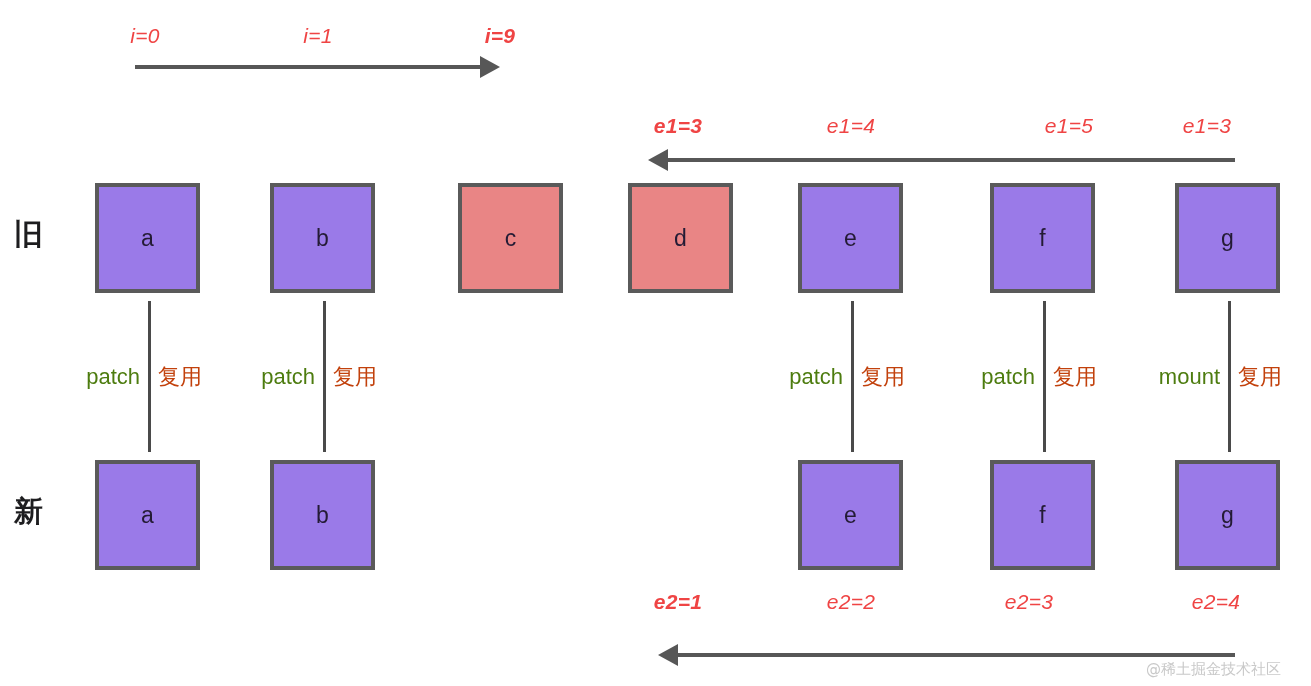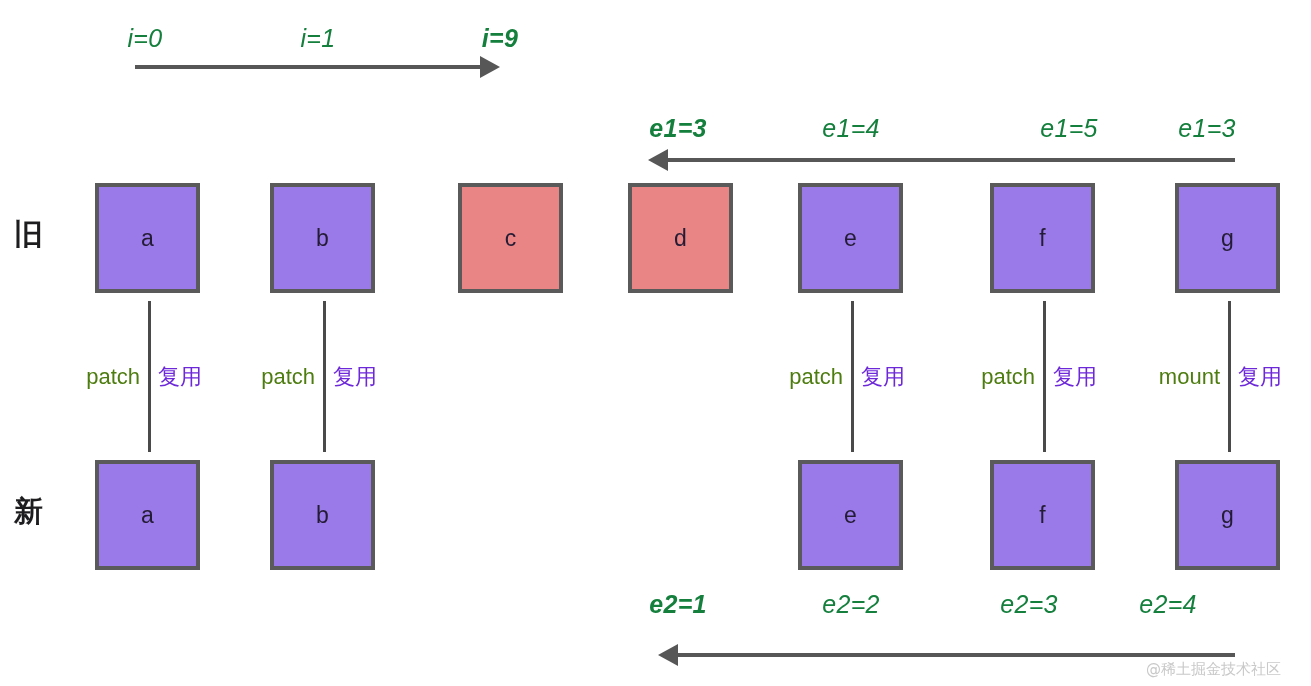--- a/index.html
+++ b/index.html
@@ -15,22 +15,22 @@
     width: 1311px;
     height: 686px;
     background: #ffffff;
     overflow: hidden;
   }
 
   
   .idx-label {
     position: absolute;
     font-style: italic;
-    font-size: 25px;
-    color: #15803d;
+    font-size: 21px;
+    color: #ef4444;
     white-space: nowrap;
     text-align: left;
     transform: translateX(-50%);
     letter-spacing: 0.3px;
   }
   .idx-label.bold {
     font-weight: bold;
   }
 
   
@@ -99,21 +99,21 @@
     font-size: 22px;
     white-space: nowrap;
     font-family: "Liberation Sans", "DejaVu Sans", sans-serif;
   }
   .op-left {
     color: #4d7c0f;
     text-align: right;
     transform: translateX(-100%);
   }
   .op-right {
-    color: #6d28d9;
+    color: #c2410c;
     font-family: "DejaVu Sans", "Liberation Sans", sans-serif;
     text-align: right;
   }
 
   
   .watermark {
     position: absolute;
     font-size: 15px;
     color: #c9c9c9;
     font-family: "DejaVu Sans", "Liberation Sans", sans-serif;
@@ -128,21 +128,21 @@
     <div class="idx-label" style="left: 145px; top: 24px;">i=0</div>
     <div class="idx-label" style="left: 318px; top: 24px;">i=1</div>
     <div class="idx-label bold" style="left: 500px; top: 24px;">i=9</div>
     <div class="idx-label bold" style="left: 678px; top: 114px;">e1=3</div>
     <div class="idx-label" style="left: 851px; top: 114px;">e1=4</div>
     <div class="idx-label" style="left: 1029px; top: 114px; margin-left: 40px;">e1=5</div>
     <div class="idx-label" style="left: 1207px; top: 114px;">e1=3</div>
     <div class="idx-label bold" style="left: 678px; top: 590px;">e2=1</div>
     <div class="idx-label" style="left: 851px; top: 590px;">e2=2</div>
     <div class="idx-label" style="left: 1029px; top: 590px;">e2=3</div>
-    <div class="idx-label" style="left: 1168px; top: 590px;">e2=4</div>
+    <div class="idx-label" style="left: 1216px; top: 590px;">e2=4</div>
     <div class="arrow-line" style="left: 135px; width: 349px; top: 65px;"></div>
     <div class="arrow-head right" style="left: 480px; top: 56px;"></div>
     <div class="arrow-line" style="left: 664px; width: 571px; top: 158px;"></div>
     <div class="arrow-head left" style="left: 648px; top: 149px;"></div>
     <div class="arrow-line" style="left: 674px; width: 561px; top: 653px;"></div>
     <div class="arrow-head left" style="left: 658px; top: 644px;"></div>
     <div class="row-caption" style="left: 14px; top: 215px;">旧</div>
     <div class="row-caption" style="left: 14px; top: 492px;">新</div>
     <div class="node purple" style="left: 95px; top: 183px;">
       <span>a</span>

